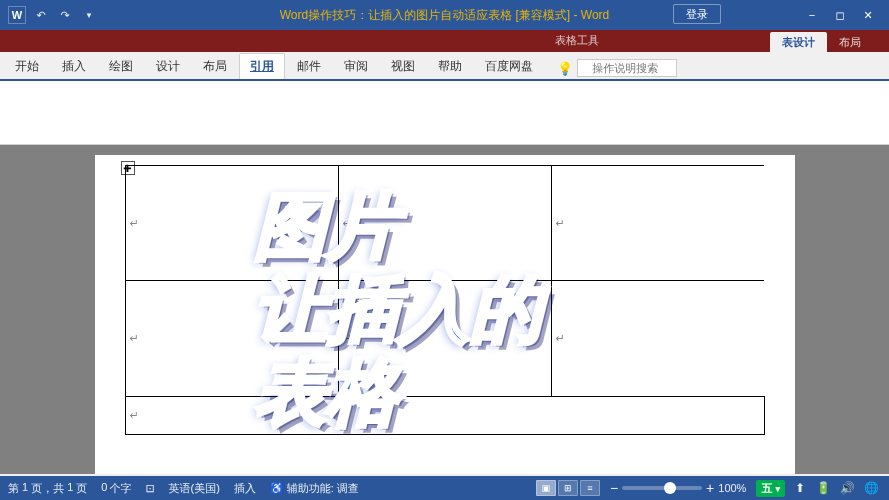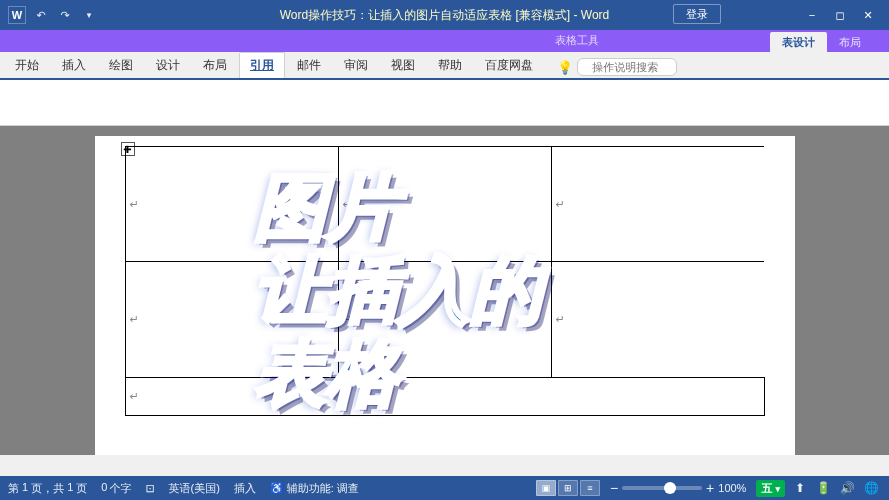--- a/index.html
+++ b/index.html
@@ -26,21 +26,21 @@
     #title-left {
       display: flex;
       align-items: center;
       gap: 6px;
     }
     #title-center {
       position: absolute;
       left: 50%;
       transform: translateX(-50%);
       font-size: 12px;
-      color: #fef9c3;
+      color: #eab308;
       white-space: nowrap;
     }
     #title-controls {
       display: flex;
       align-items: center;
       gap: 2px;
     }
     .win-btn {
       width: 26px;
       height: 20px;
@@ -75,21 +75,21 @@
       border-radius: 2px 2px 0 0;
     }
     .tool-tab.active {
       background: #f0f0f0;
       color: #2b579a;
       font-weight: bold;
     }
 
     
     #ribbon {
-      height: 74px;
+      height: 93px;
       background: #f0f0f0;
       border-bottom: 1px solid #d0d0d0;
       display: flex;
       flex-direction: column;
     }
     #main-tabs {
       height: 28px;
       background: #f0f0f0;
       display: flex;
       align-items: flex-end;
@@ -330,21 +330,21 @@
   <div id="login-btn">
     <span>登录</span>
   </div>
   <div id="title-controls">
     <div class="win-btn">−</div>
     <div class="win-btn">◻</div>
     <div class="win-btn close">✕</div>
   </div>
 </div>
 
-<div id="table-tools-wrapper" style="background:#8b5cf6;height:22px;display:flex;align-items:flex-end;padding:0 0 0 0;position:relative;">
+<div id="table-tools-wrapper" style="background:#7f1d1d;height:22px;display:flex;align-items:flex-end;padding:0 0 0 0;position:relative;">
   <div id="tools-right-label">
     <span>表格工具</span>
   </div>
   <div style="margin-left:auto;display:flex;align-items:flex-end;padding-right:16px;">
     <div class="tool-tab active">
       <span>表设计</span>
     </div>
     <div class="tool-tab">
       <span>布局</span>
     </div>
@@ -382,21 +382,21 @@
       </div>
     <div class="main-tab">
         <span>帮助</span>
       </div>
     <div class="main-tab">
         <span>百度网盘</span>
       </div>
 
     <div style="margin-left:12px;display:flex;align-items:center;gap:4px;height:22px;margin-top:4px;">
       <span style="color:#f5a623;font-size:13px;">💡</span>
-      <input type="text" style="height: 18px; font-size: 11px; padding: 0px 14px; border: 1px solid rgb(204, 204, 204); border-radius: 6px; width: 100px; outline: none;" placeholder="操作说明搜索">
+      <input type="text" style="height: 18px; font-size: 11px; padding: 0px 14px; border: 1px solid rgb(204, 204, 204); border-radius: 0; width: 100px; outline: none;" placeholder="操作说明搜索">
     </div>
   </div>
   <div id="ribbon-content">
     
   </div>
 </div>
 
 <div id="doc-area">
   <div id="page">
 

